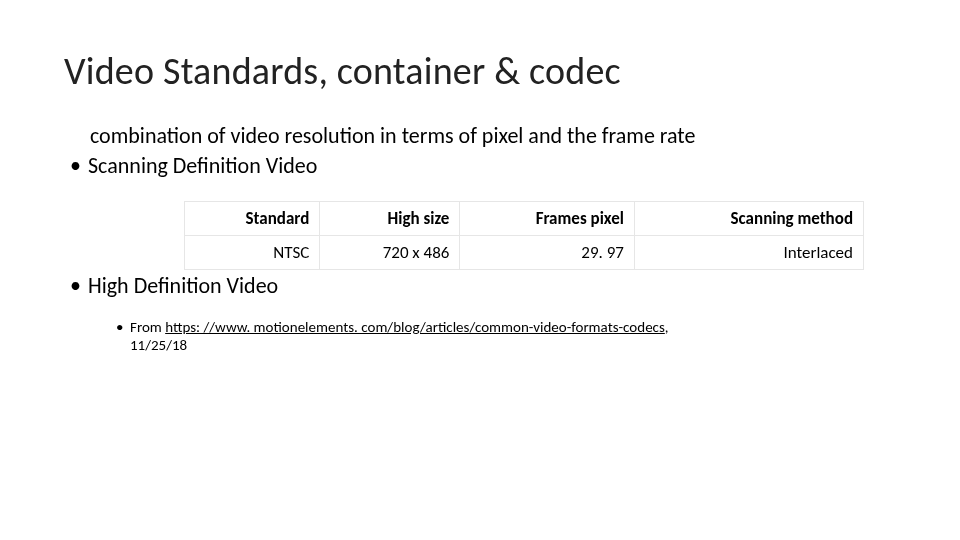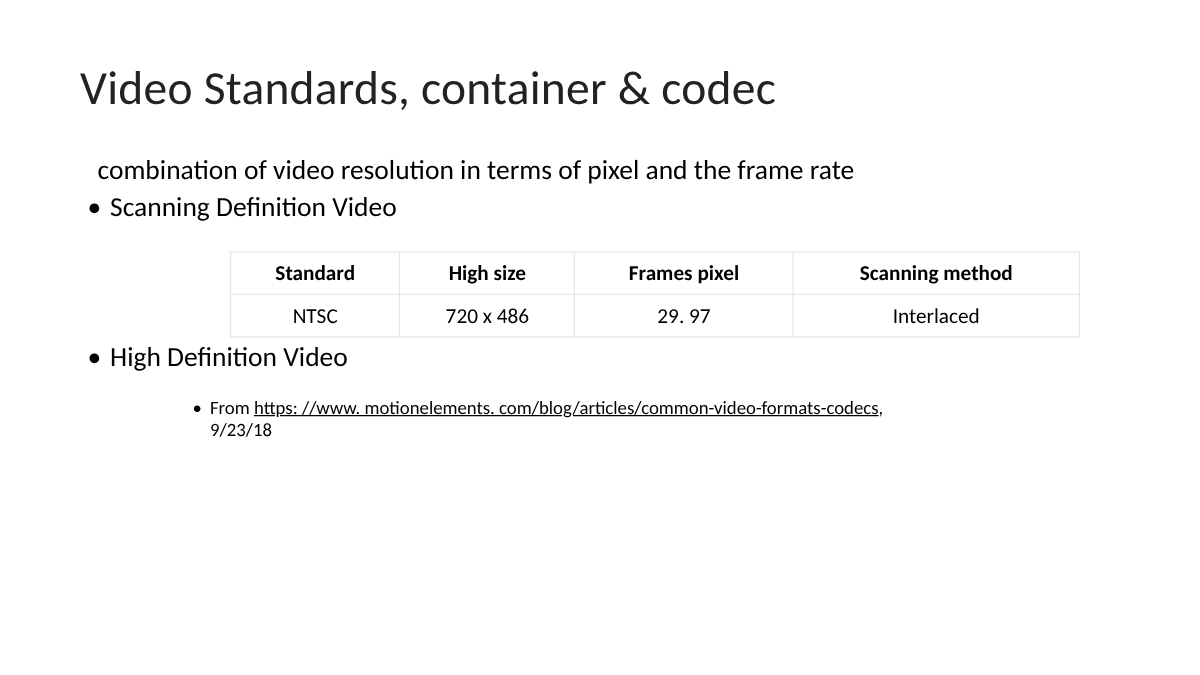--- a/index.html
+++ b/index.html
@@ -1,26 +1,26 @@
 <!DOCTYPE html>
 <html><head>
 <meta charset="utf-8">
 <style>
   html,body{margin:0;padding:0;width:960px;height:540px;background:#fff;font-family:Calibri,"Segoe UI",Arial,sans-serif;color:#000}
   .slide{box-sizing:border-box;width:960px;height:540px;padding:48px 84px 32px 64px;position:relative}
   h1{font-size:38px;font-weight:400;margin:0 0 28px 0;color:#222;letter-spacing:.2px}
   .bullets{font-size:22px;line-height:1.25;margin-left:6px}
   .b1{margin:0 0 2px 0}
   .b1 .dot{display:inline-block;width:18px}
-  .indent-cont{margin-left:8px}
+  .indent-cont{margin-left:20px}
   .table-wrap{margin:22px 0 2px 120px;width:680px}
   table{border-collapse:collapse;width:100%;font-size:17px}
-  th,td{border:1px solid #e6e6e6;padding:6px 10px;text-align:center;font-weight:400}
+  th,td{border:1px solid #e6e6e6;padding:6px 10px;text-align:right;font-weight:400}
   th{font-weight:700}
-  .source{margin:18px 0 0 90px;font-size:15px;line-height:1.2}
+  .source{margin:18px 0 0 52px;font-size:15px;line-height:1.2}
   .source .dot{display:inline-block;width:14px}
   .source a{color:#000;text-decoration:underline}
   .src-date{margin-left:14px}
 </style>
 </head>
 <body>
 
 <div class="slide">
 
   <h1>Video Standards, container &amp; codec</h1>
@@ -52,16 +52,16 @@
   </div>
 
   <div class="bullets">
     <div class="b1">
       <span class="dot">•</span><span>High Definition Video</span>
     </div>
   </div>
 
   <div class="source">
     <span class="dot">•</span><span>From </span><a href="#">https: //www. motionelements. com/blog/articles/common-video-formats-codecs</a><span>,</span><br>
-    <span class="src-date">9/23/18</span>
+    <span class="src-date">11/25/18</span>
   </div>
 
 </div>
 
 </body></html>

